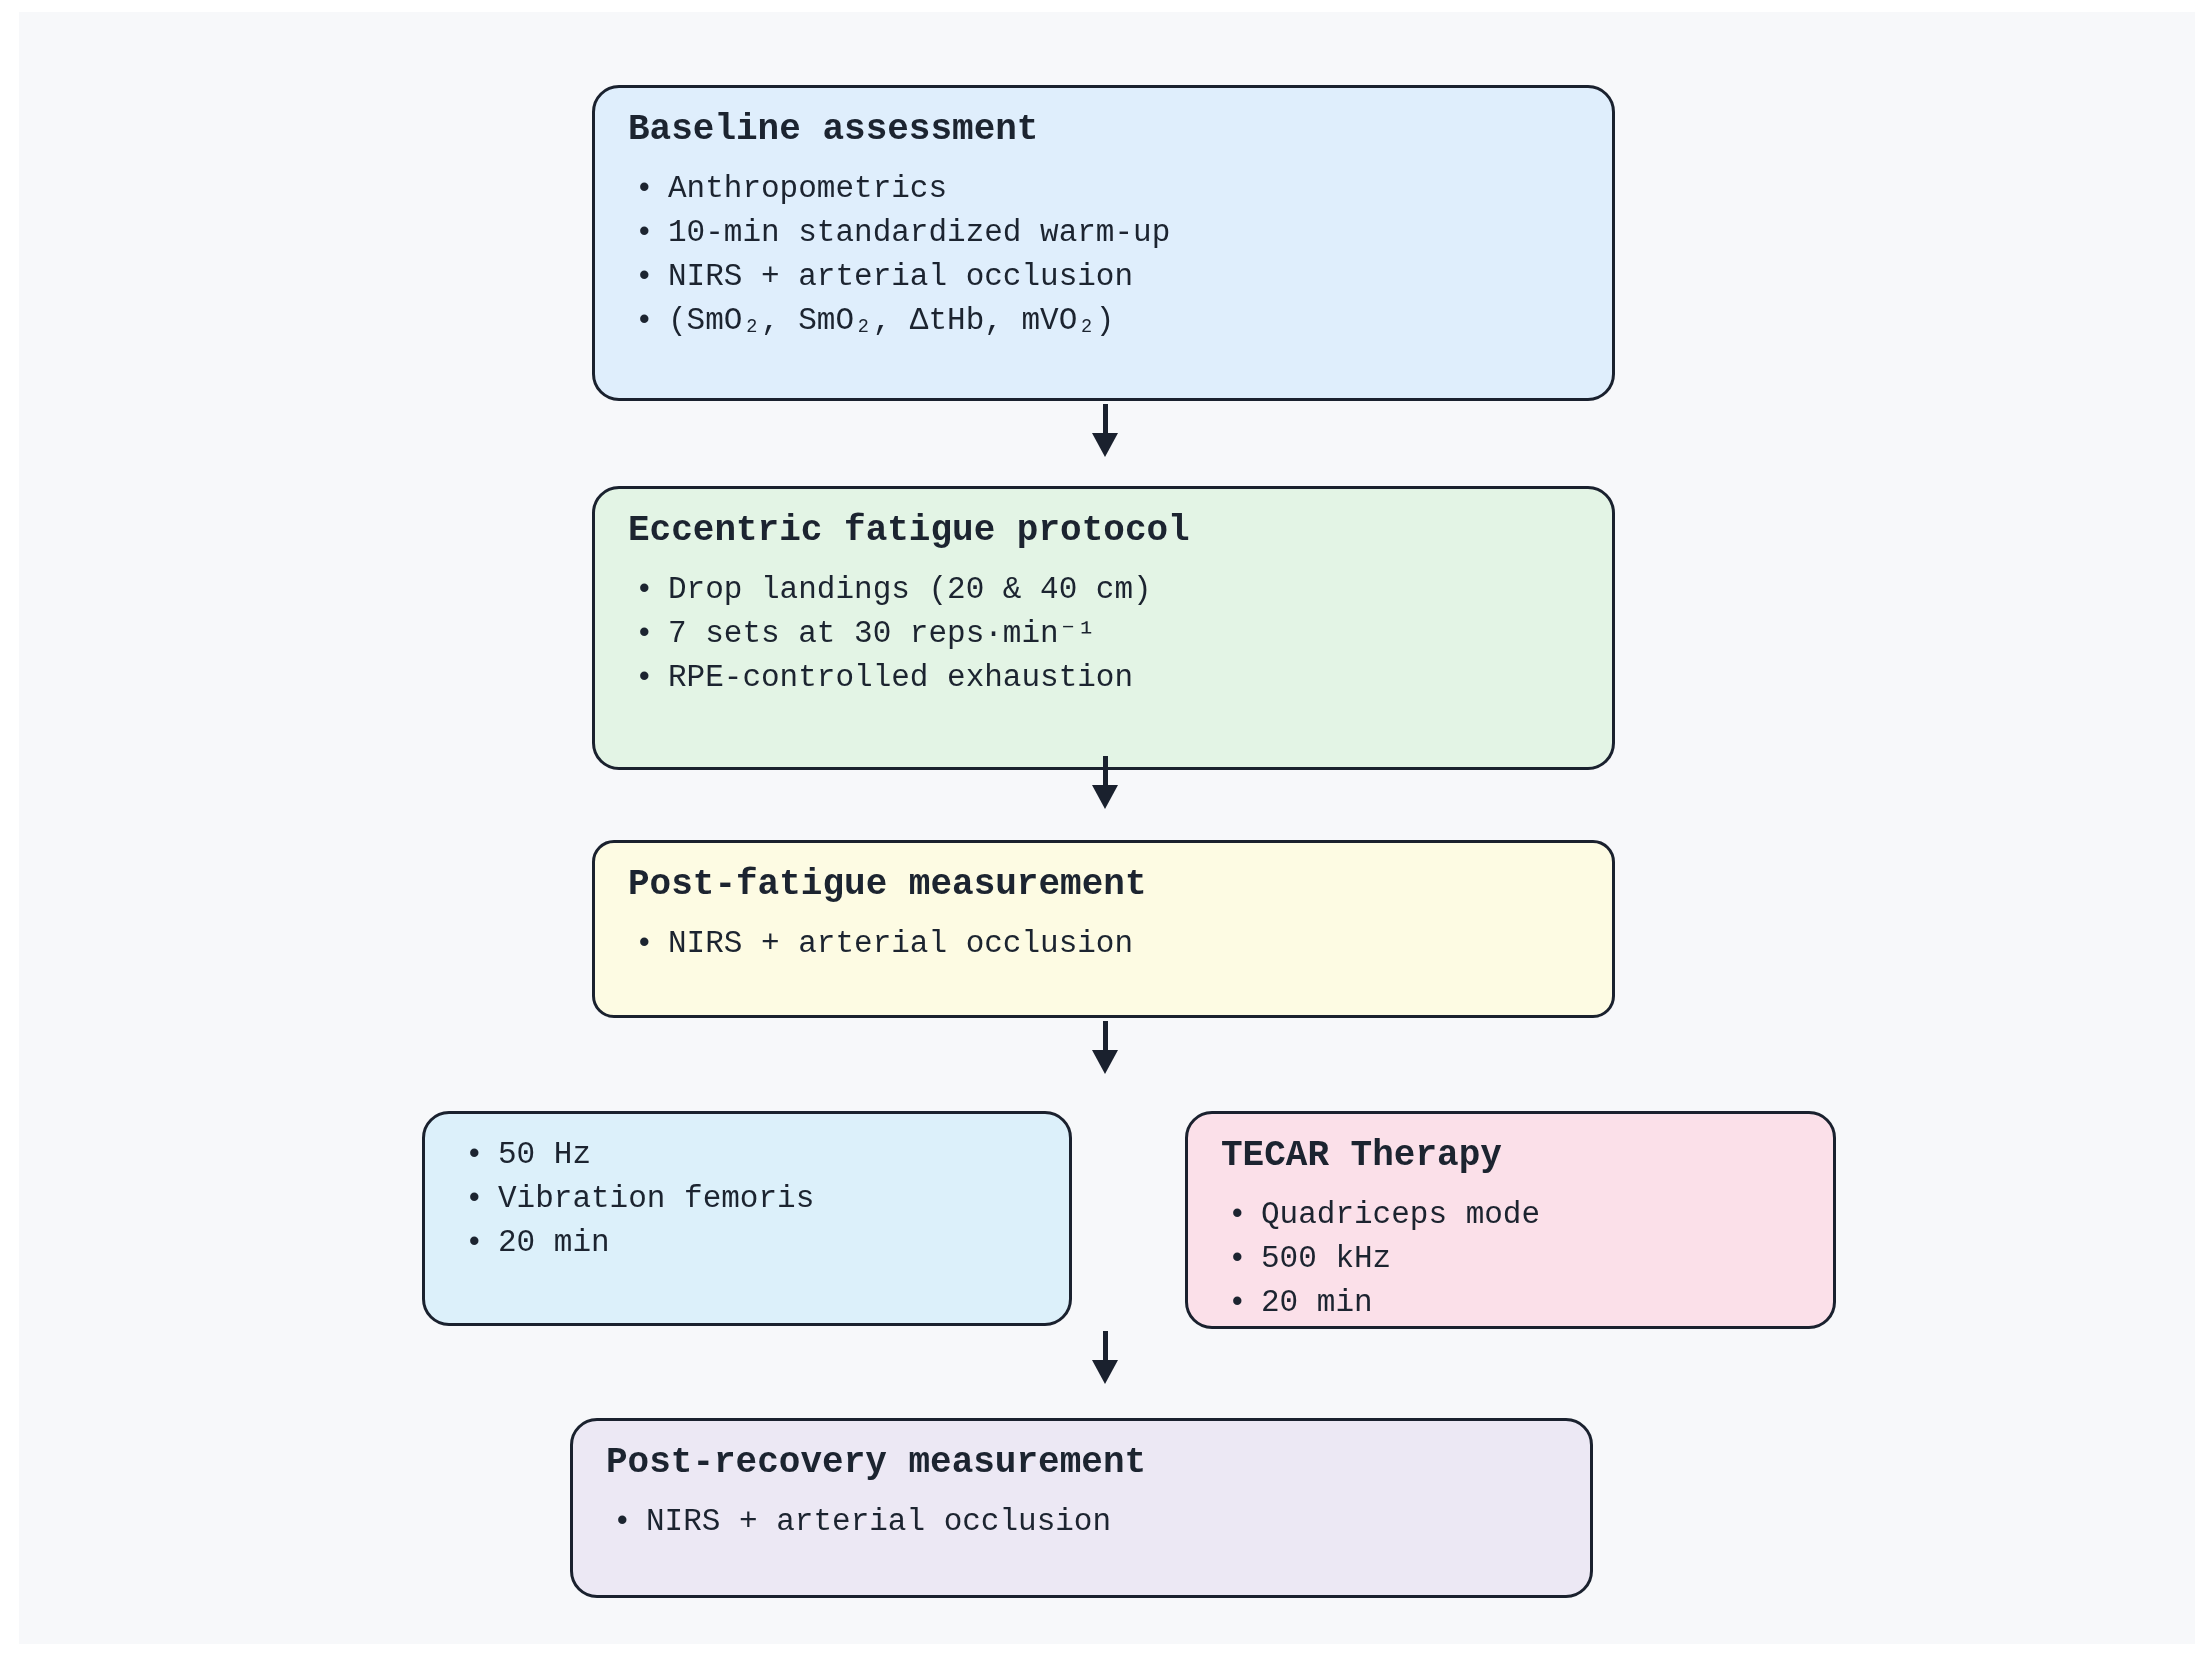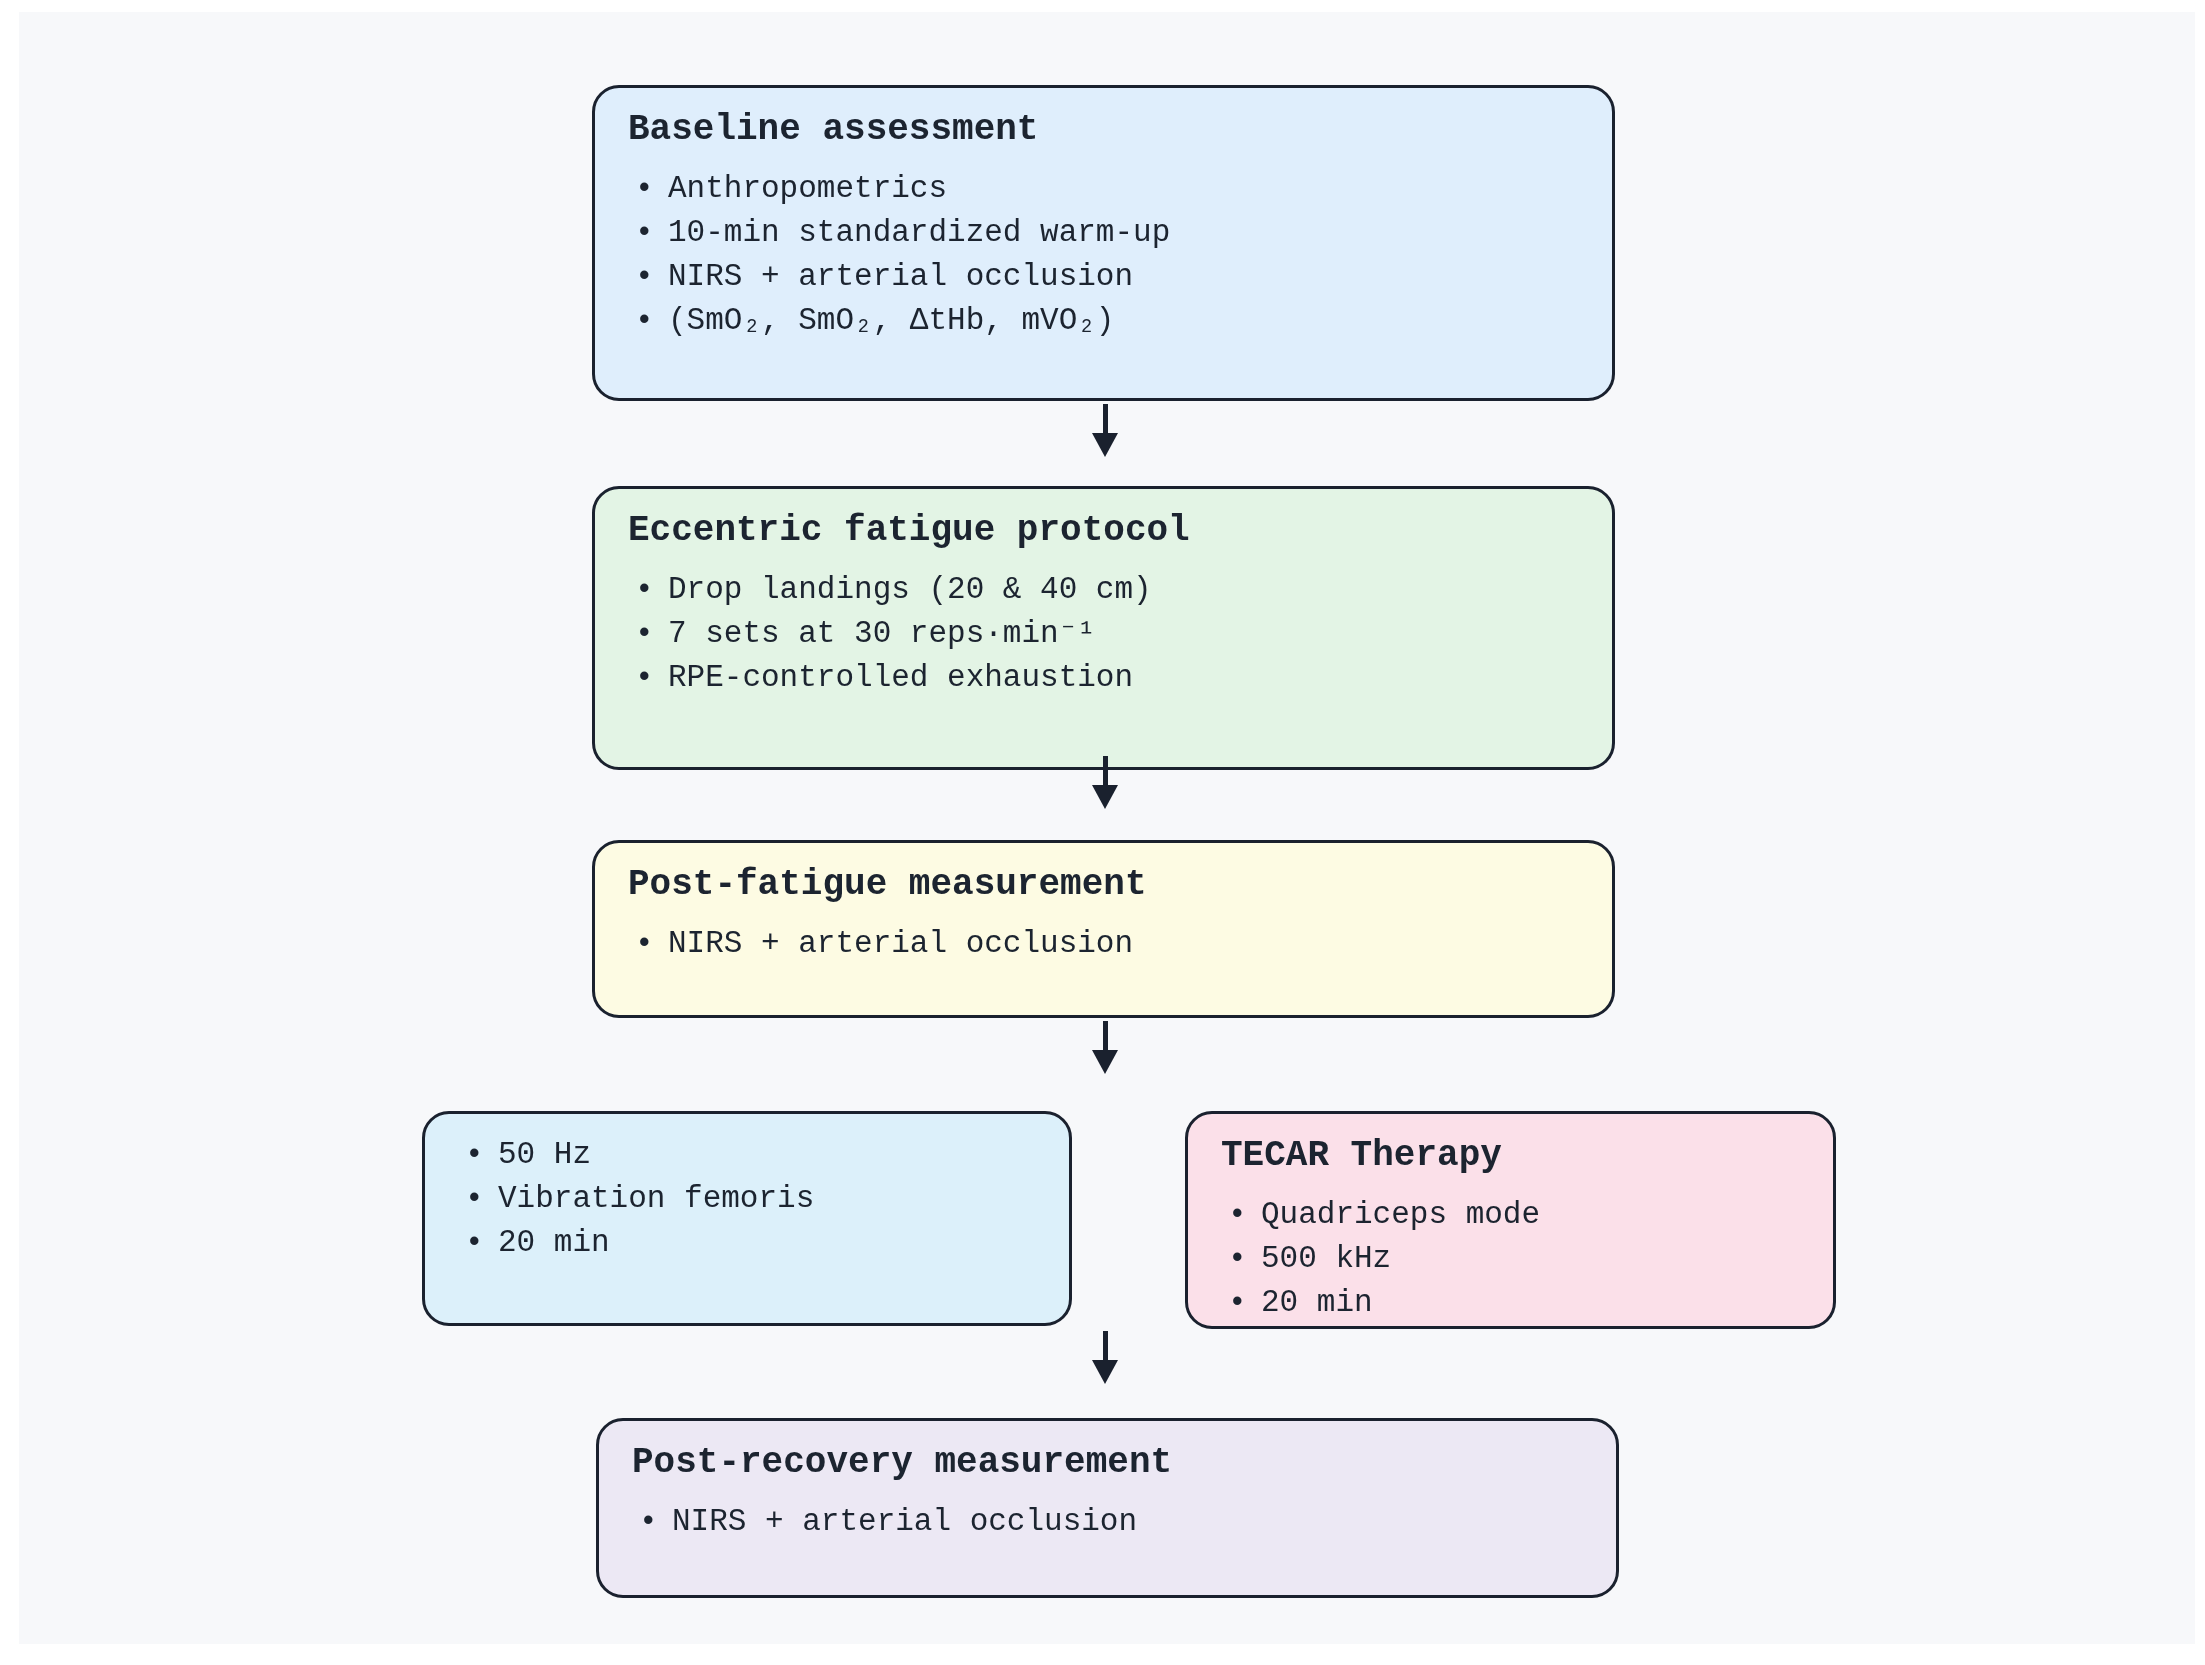--- a/index.html
+++ b/index.html
@@ -100,21 +100,21 @@
           <span>RPE-controlled exhaustion</span>
         </li>
       </ul>
   </div>
 
   <div class="arrow" style="left:1073px; top:744px;">
     <div class="stem"></div>
     <div class="head"></div>
   </div>
 
-  <div class="node" style="left: 573px; top: 828px; width: 1023px; height: 178px; background-color: rgb(253, 251, 227);">
+  <div class="node" style="left: 573px; top: 828px; width: 1023px; height: 178px; background-color: rgb(253, 251, 227); border-radius: 22px;">
     <h2>Post-fatigue measurement</h2>
     <ul>
         <li>
           <span class="dot">•</span>
           <span>NIRS + arterial occlusion</span>
         </li>
       </ul>
   </div>
 
   <div class="arrow" style="left:1073px; top:1009px;">
@@ -155,21 +155,21 @@
           <span>20 min</span>
         </li>
       </ul>
   </div>
 
   <div class="arrow" style="left:1073px; top:1319px;">
     <div class="stem"></div>
     <div class="head"></div>
   </div>
 
-  <div class="node" style="left: 577px; top: 1406px; width: 1023px; height: 180px; background-color: rgb(236, 232, 244);">
+  <div class="node" style="left: 551px; top: 1406px; width: 1023px; height: 180px; background-color: rgb(236, 232, 244);">
     <h2>Post-recovery measurement</h2>
     <ul>
         <li>
           <span class="dot">•</span>
           <span>NIRS + arterial occlusion</span>
         </li>
       </ul>
   </div>
 
 </div>

